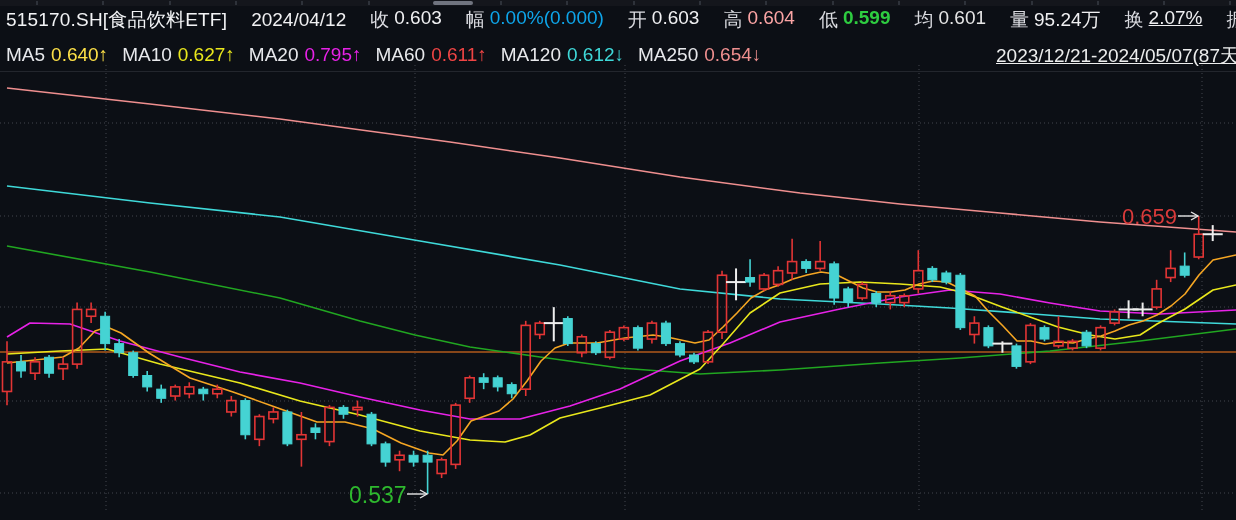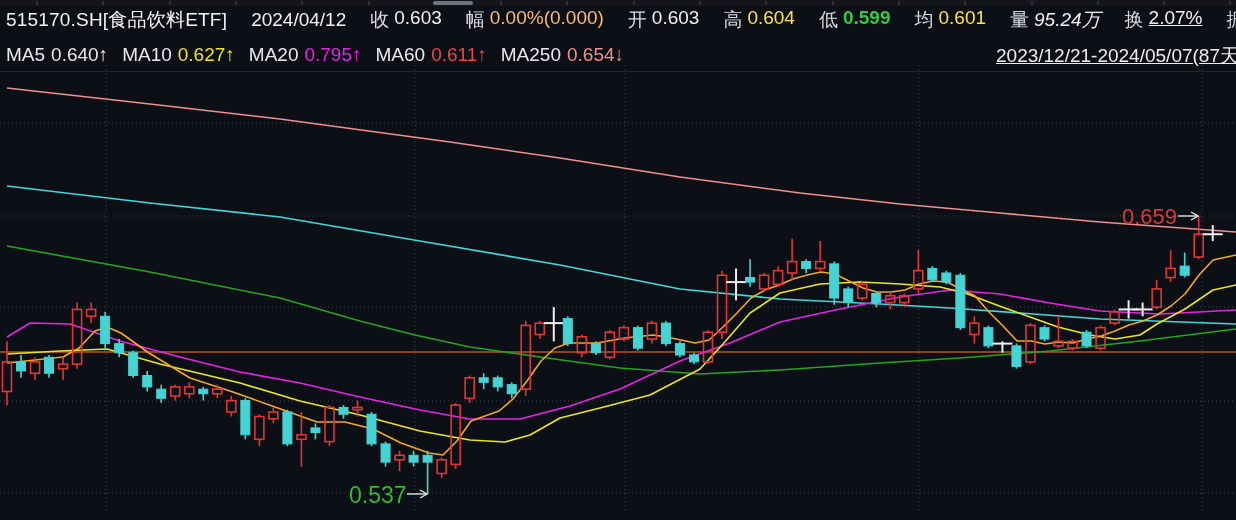--- a/index.html
+++ b/index.html
@@ -67,67 +67,71 @@
 
   <div class="info-bar">
     <span class="info-title">515170.SH[食品饮料ETF]</span>
     <span>2024/04/12</span>
     <span class="pair">
         <span class="lbl">收</span>
         <span style="color: rgb(240, 240, 242);">0.603</span>
       </span>
     <span class="pair">
         <span class="lbl">幅</span>
-        <span style="color: #fdba74;">0.00%(0.000)</span>
+        <span style="color: #0ea5e9;">0.00%(0.000)</span>
       </span>
     <span class="pair">
         <span class="lbl">开</span>
         <span style="color: rgb(240, 240, 242);">0.603</span>
       </span>
     <span class="pair">
         <span class="lbl">高</span>
-        <span style="color: #fde047;">0.604</span>
+        <span style="color: #fca5a5;">0.604</span>
       </span>
     <span class="pair">
         <span class="lbl">低</span>
         <span style="color: rgb(46, 204, 64); font-weight: bold;">0.599</span>
       </span>
     <span class="pair">
         <span class="lbl">均</span>
-        <span style="color: #fde047;">0.601</span>
+        <span style="color: #e5e5e5;">0.601</span>
       </span>
     <span class="pair">
         <span class="lbl">量</span>
-        <span style="color: rgb(240, 240, 242); font-style: italic;">95.24万</span>
+        <span style="color: rgb(240, 240, 242);">95.24万</span>
       </span>
     <span class="pair">
         <span class="lbl">换</span>
         <span style="color: rgb(240, 240, 242); text-decoration: underline;">2.07%</span>
       </span>
     <span class="pair">
         <span class="lbl">振</span>
       </span>
   </div>
 
   <div class="ma-bar">
     <span class="ma-item">
         <span class="lbl">MA5</span>
-        <span style="color: #e5e5e5;">0.640↑</span>
+        <span style="color: #fde047;">0.640↑</span>
       </span>
     <span class="ma-item">
         <span class="lbl">MA10</span>
         <span style="color: rgb(233, 231, 28);">0.627↑</span>
       </span>
     <span class="ma-item">
         <span class="lbl">MA20</span>
         <span style="color: rgb(231, 34, 231);">0.795↑</span>
       </span>
     <span class="ma-item">
         <span class="lbl">MA60</span>
         <span style="color: #ef4444;">0.611↑</span>
+      </span>
+    <span class="ma-item">
+        <span class="lbl">MA120</span>
+        <span style="color: rgb(63, 217, 217);">0.612↓</span>
       </span>
     <span class="ma-item">
         <span class="lbl">MA250</span>
         <span style="color: rgb(239, 143, 143);">0.654↓</span>
       </span>
     <span class="range-link">2023/12/21-2024/05/07(87天)</span>
   </div>
 
   <div class="sep"></div>
 

